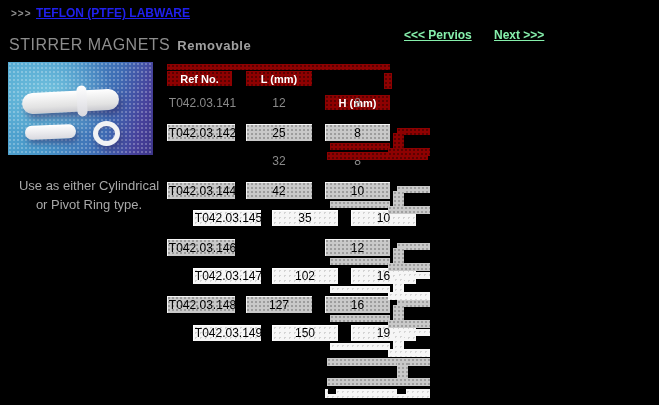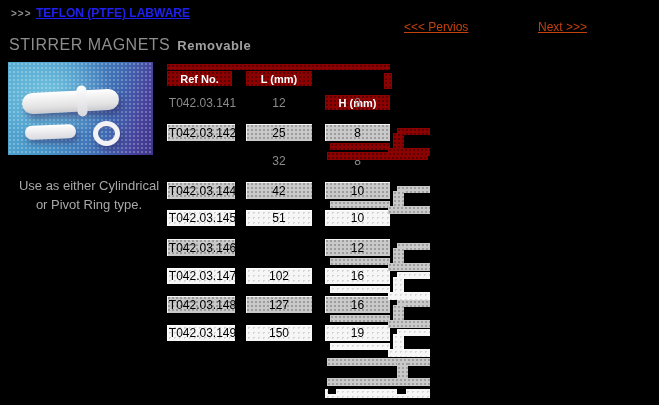--- a/index.html
+++ b/index.html
@@ -9,24 +9,24 @@
   
   .crumb-prefix{position:absolute;left:11px;top:8px;color:#8f8f8f;font-size:10px;font-weight:bold;letter-spacing:1px;}
   .crumb-link{position:absolute;left:36px;top:6px;color:#2020ee;font-size:12px;font-weight:bold;
               text-decoration:underline;cursor:pointer;text-align:center;}
 
   
   .page-title{position:absolute;left:9px;top:36px;color:#8d8d8d;font-size:16px;letter-spacing:.5px;}
   .page-subtitle{color:#a0a0a0;font-size:13px;font-weight:bold;margin-left:7px;}
 
   
-  .nav-link{position:absolute;top:20px;color:#c2410c;font-size:12px;font-weight:normal;
+  .nav-link{position:absolute;top:28px;color:#86efac;font-size:12px;font-weight:bold;
             text-decoration:underline;cursor:pointer;}
   .nav-prev{left:404px;}
-  .nav-next{left:494px;margin-left:44px;}
+  .nav-next{left:494px;}
 
   
   .photo{position:absolute;left:8px;top:62px;width:145px;height:93px;overflow:hidden;
          background:
            radial-gradient(90px 70px at 30% 35%, rgba(150,230,240,.55), rgba(0,0,0,0) 70%),
            linear-gradient(105deg,#54aad2 0%,#4795c8 35%,#3f6cb4 68%,#47419b 88%,#3c3488 100%);}
   .photo .dots{position:absolute;inset:0;
          background-image:radial-gradient(rgba(255,255,255,.25) 1px, transparent 1px);
          background-size:4px 4px;}
   .pill-large{position:absolute;left:14px;top:29px;width:97px;height:21px;border-radius:11px;
@@ -58,21 +58,21 @@
   .row .cell{position:absolute;top:0;bottom:0;display:flex;align-items:center;justify-content:center;}
   .cell-ref{left:0;width:65px;justify-content:flex-start;padding-left:3px;}
   .cell-l{left:79px;width:66px;}
   .cell-h{left:158px;width:65px;}
   .row-dark{color:#8a8a8a;}
   .row-gray .cell{color:#000;background-color:#c9c9c9;
          background-image:radial-gradient(rgba(120,120,120,.55) 1px, transparent 1px);background-size:4px 4px;
          box-shadow:inset 1px 1px 0 #f5f5f5;}
   .row-white .cell{color:#000;background-color:#f6f6f6;
          background-image:radial-gradient(rgba(190,190,190,.6) 1px, transparent 1px);background-size:5px 5px;
-         box-shadow:inset 1px 1px 0 #ffffff;}
+         box-shadow:inset 1px 1px 0 #ffffff;margin-left:26px;}
 
   
   .decor{position:absolute;}
   .tex-red{background-color:#8e0101;background-image:radial-gradient(rgba(0,0,0,.35) 1px, transparent 1px);background-size:4px 4px;}
   .tex-gray{background-color:#c9c9c9;background-image:radial-gradient(rgba(120,120,120,.5) 1px, transparent 1px);background-size:4px 4px;}
   .tex-white{background-color:#f6f6f6;background-image:radial-gradient(rgba(190,190,190,.55) 1px, transparent 1px);background-size:5px 5px;}
   .hbeam{position:absolute;left:388px;width:42px;height:31px;}
   .hbeam .hb-top{position:absolute;right:0;top:3px;width:33px;height:7px;}
   .hbeam .hb-stem{position:absolute;left:5px;top:8px;width:11px;height:16px;}
   .hbeam .hb-bot{position:absolute;left:0;bottom:0;width:42px;height:8px;}
@@ -125,21 +125,21 @@
     <div class="cell cell-l">32</div>
     <div class="cell cell-h">8</div>
   </div>
   <div class="row row-gray" style="top:182px;height:17px">
     <div class="cell cell-ref">T042.03.144</div>
     <div class="cell cell-l">42</div>
     <div class="cell cell-h">10</div>
   </div>
   <div class="row row-white" style="top:210px">
     <div class="cell cell-ref">T042.03.145</div>
-    <div class="cell cell-l">51</div>
+    <div class="cell cell-l">35</div>
     <div class="cell cell-h">10</div>
   </div>
   <div class="row row-gray" style="top:239px;height:17px">
     <div class="cell cell-ref">T042.03.146</div>
     <div class="cell cell-h">12</div>
   </div>
   <div class="row row-white" style="top:268px">
     <div class="cell cell-ref">T042.03.147</div>
     <div class="cell cell-l">102</div>
     <div class="cell cell-h">16</div>

